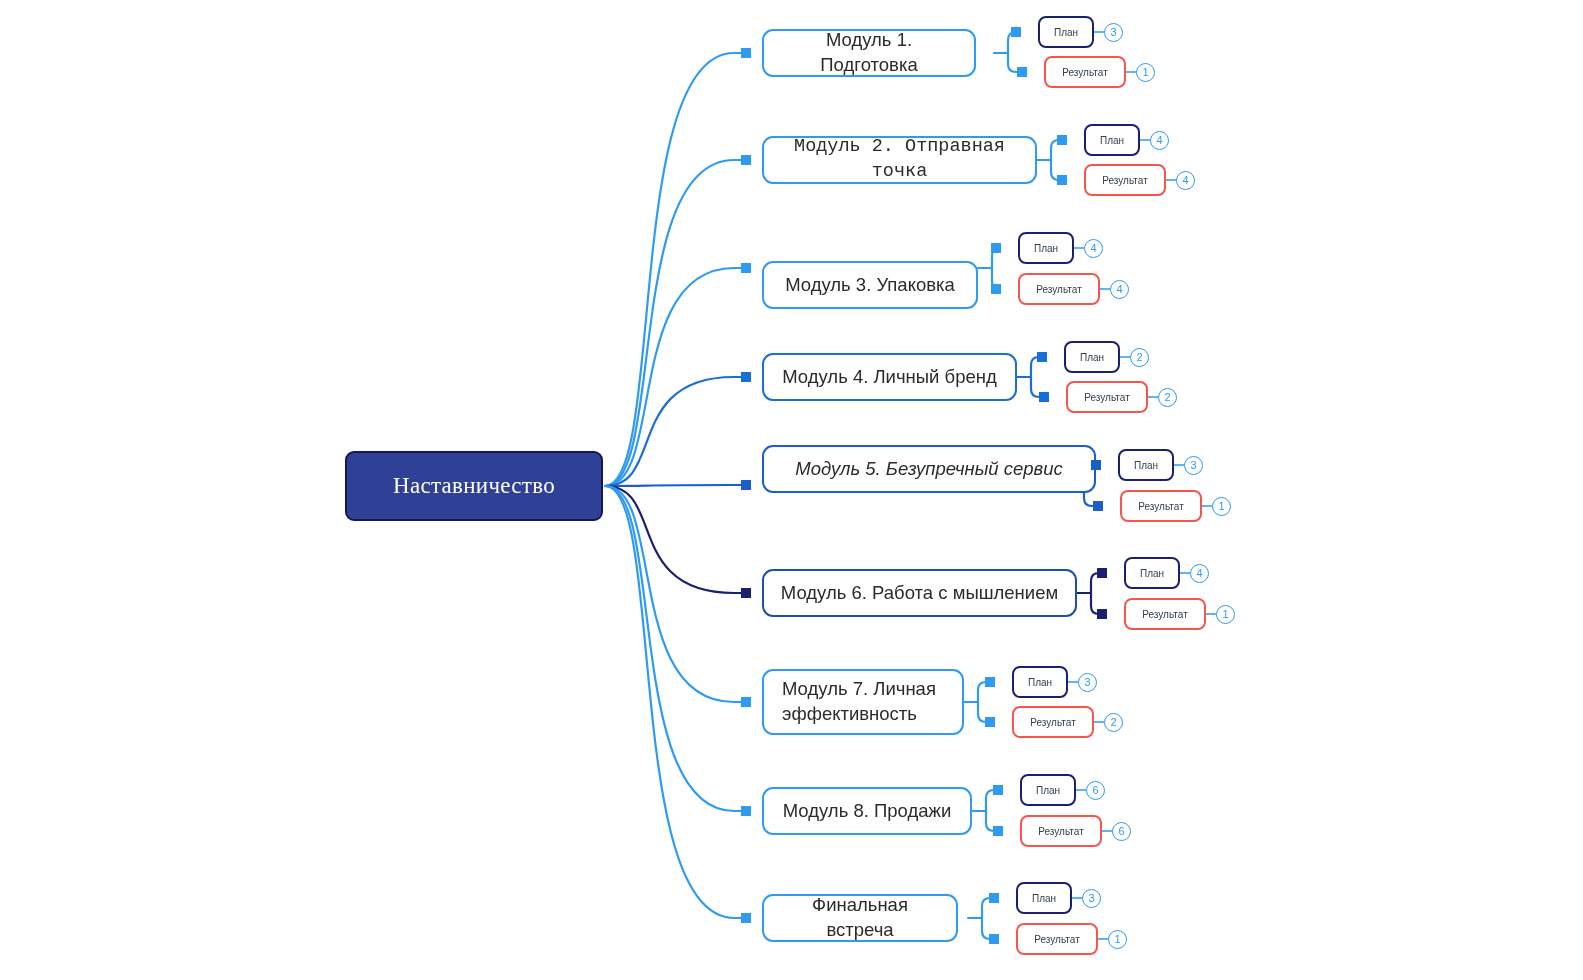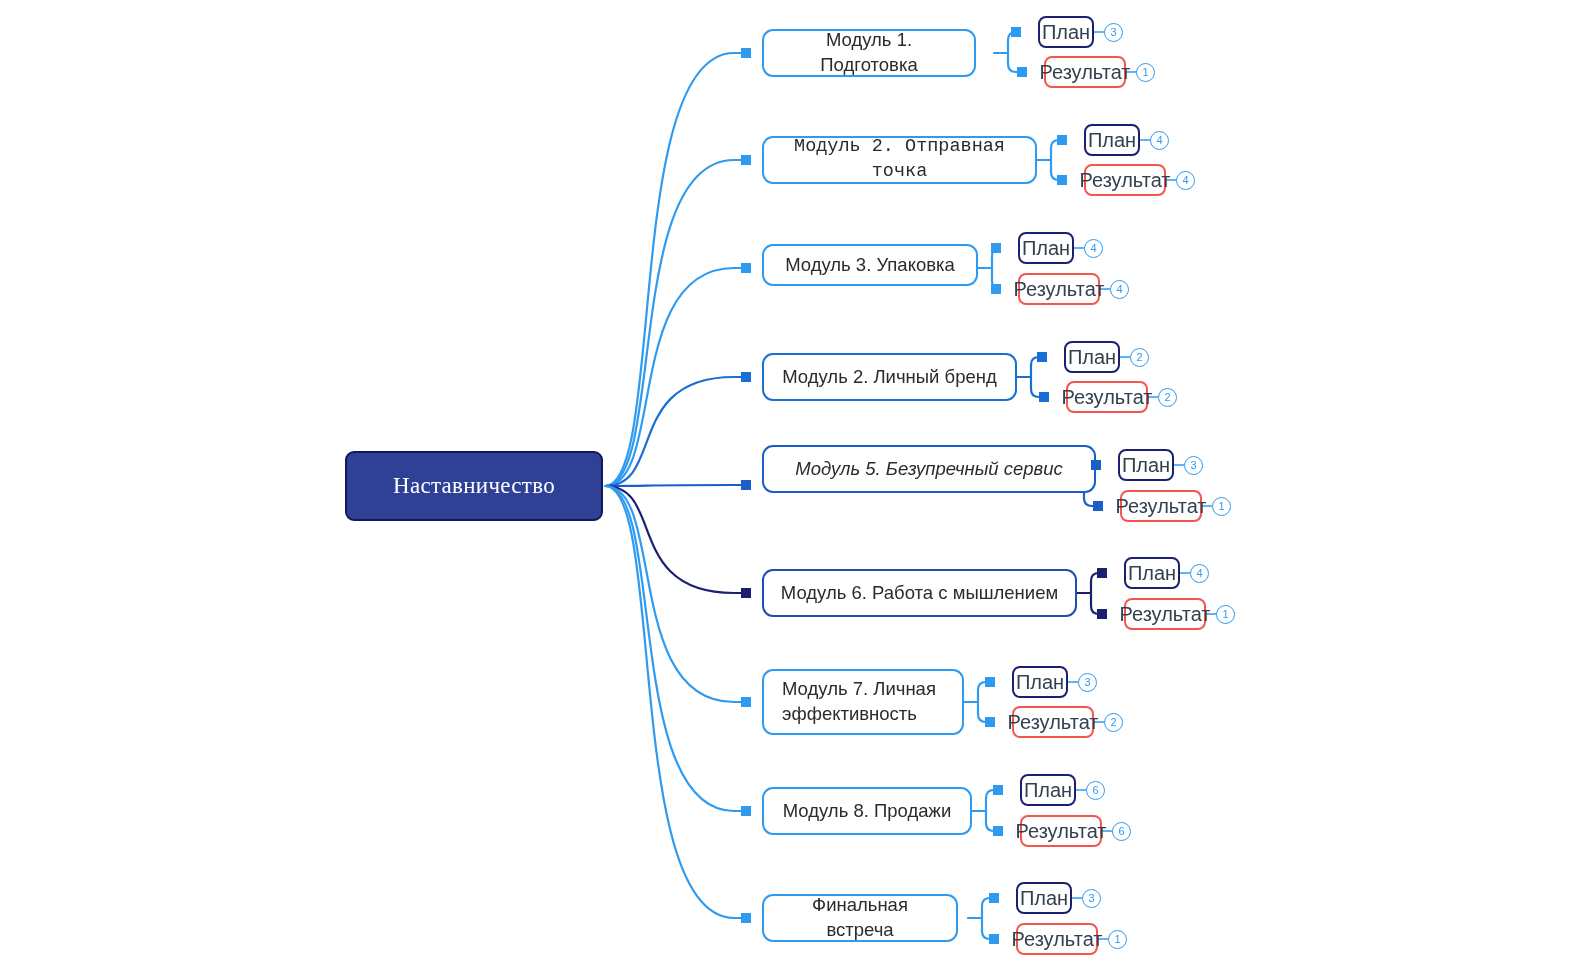--- a/index.html
+++ b/index.html
@@ -70,21 +70,21 @@
     border-radius: 8px;
     display: flex;
     align-items: center;
     justify-content: center;
     z-index: 4;
     height: 32px;
   }
   .leaf-plan   { border: 2.2px solid #1b1f70; }
   .leaf-result { border: 2.2px solid #f4564e; }
   .leaf-label {
-    font-size: 20px;
+    font-size: 10px;
     color: #33404f;
     white-space: nowrap;
     padding: 0 9px;
   }
 
   
   .badge {
     position: absolute;
     width: 19px; height: 19px;
     border: 1.4px solid #2f9bf0;
@@ -205,36 +205,36 @@
       <div class="conn-square" style="left: 1057px; top: 175px; background: rgb(47, 155, 240);"></div>
       <div class="leaf-node leaf-plan" style="left: 1084px; top: 124px; width: 56px;">
         <span class="leaf-label">План</span>
       </div>
       <div class="badge" style="left: 1150px; top: 130.5px;">4</div>
       <div class="leaf-node leaf-result" style="left: 1084px; top: 164px; width: 82px;">
         <span class="leaf-label">Результат</span>
       </div>
       <div class="badge" style="left: 1176px; top: 170.5px;">4</div>
       <div class="conn-square" style="left: 741px; top: 263px; background: rgb(47, 155, 240);"></div>
-      <div class="module-node" style="left: 762px; top: 244px; width: 216px; height: 42px; border-color: rgb(47, 155, 240);">
+      <div class="module-node" style="left: 762px; top: 261px; width: 216px; height: 48px; border-color: rgb(47, 155, 240);">
         <div class="module-label">Модуль 3. Упаковка</div>
       </div>
       <div class="conn-square" style="left: 991px; top: 243px; background: rgb(47, 155, 240);"></div>
       <div class="conn-square" style="left: 991px; top: 284px; background: rgb(47, 155, 240);"></div>
       <div class="leaf-node leaf-plan" style="left: 1018px; top: 232px; width: 56px;">
         <span class="leaf-label">План</span>
       </div>
       <div class="badge" style="left: 1084px; top: 238.5px;">4</div>
       <div class="leaf-node leaf-result" style="left: 1018px; top: 273px; width: 82px;">
         <span class="leaf-label">Результат</span>
       </div>
       <div class="badge" style="left: 1110px; top: 279.5px;">4</div>
       <div class="conn-square" style="left: 741px; top: 372px; background: rgb(26, 111, 212);"></div>
       <div class="module-node" style="left: 762px; top: 353px; width: 255px; height: 48px; border-color: rgb(26, 111, 212);">
-        <div class="module-label">Модуль 2. Личный бренд</div>
+        <div class="module-label">Модуль 4. Личный бренд</div>
       </div>
       <div class="conn-square" style="left: 1037px; top: 352px; background: rgb(26, 111, 212);"></div>
       <div class="conn-square" style="left: 1039px; top: 392px; background: rgb(26, 111, 212);"></div>
       <div class="leaf-node leaf-plan" style="left: 1064px; top: 341px; width: 56px;">
         <span class="leaf-label">План</span>
       </div>
       <div class="badge" style="left: 1130px; top: 347.5px;">2</div>
       <div class="leaf-node leaf-result" style="left: 1066px; top: 381px; width: 82px;">
         <span class="leaf-label">Результат</span>
       </div>

